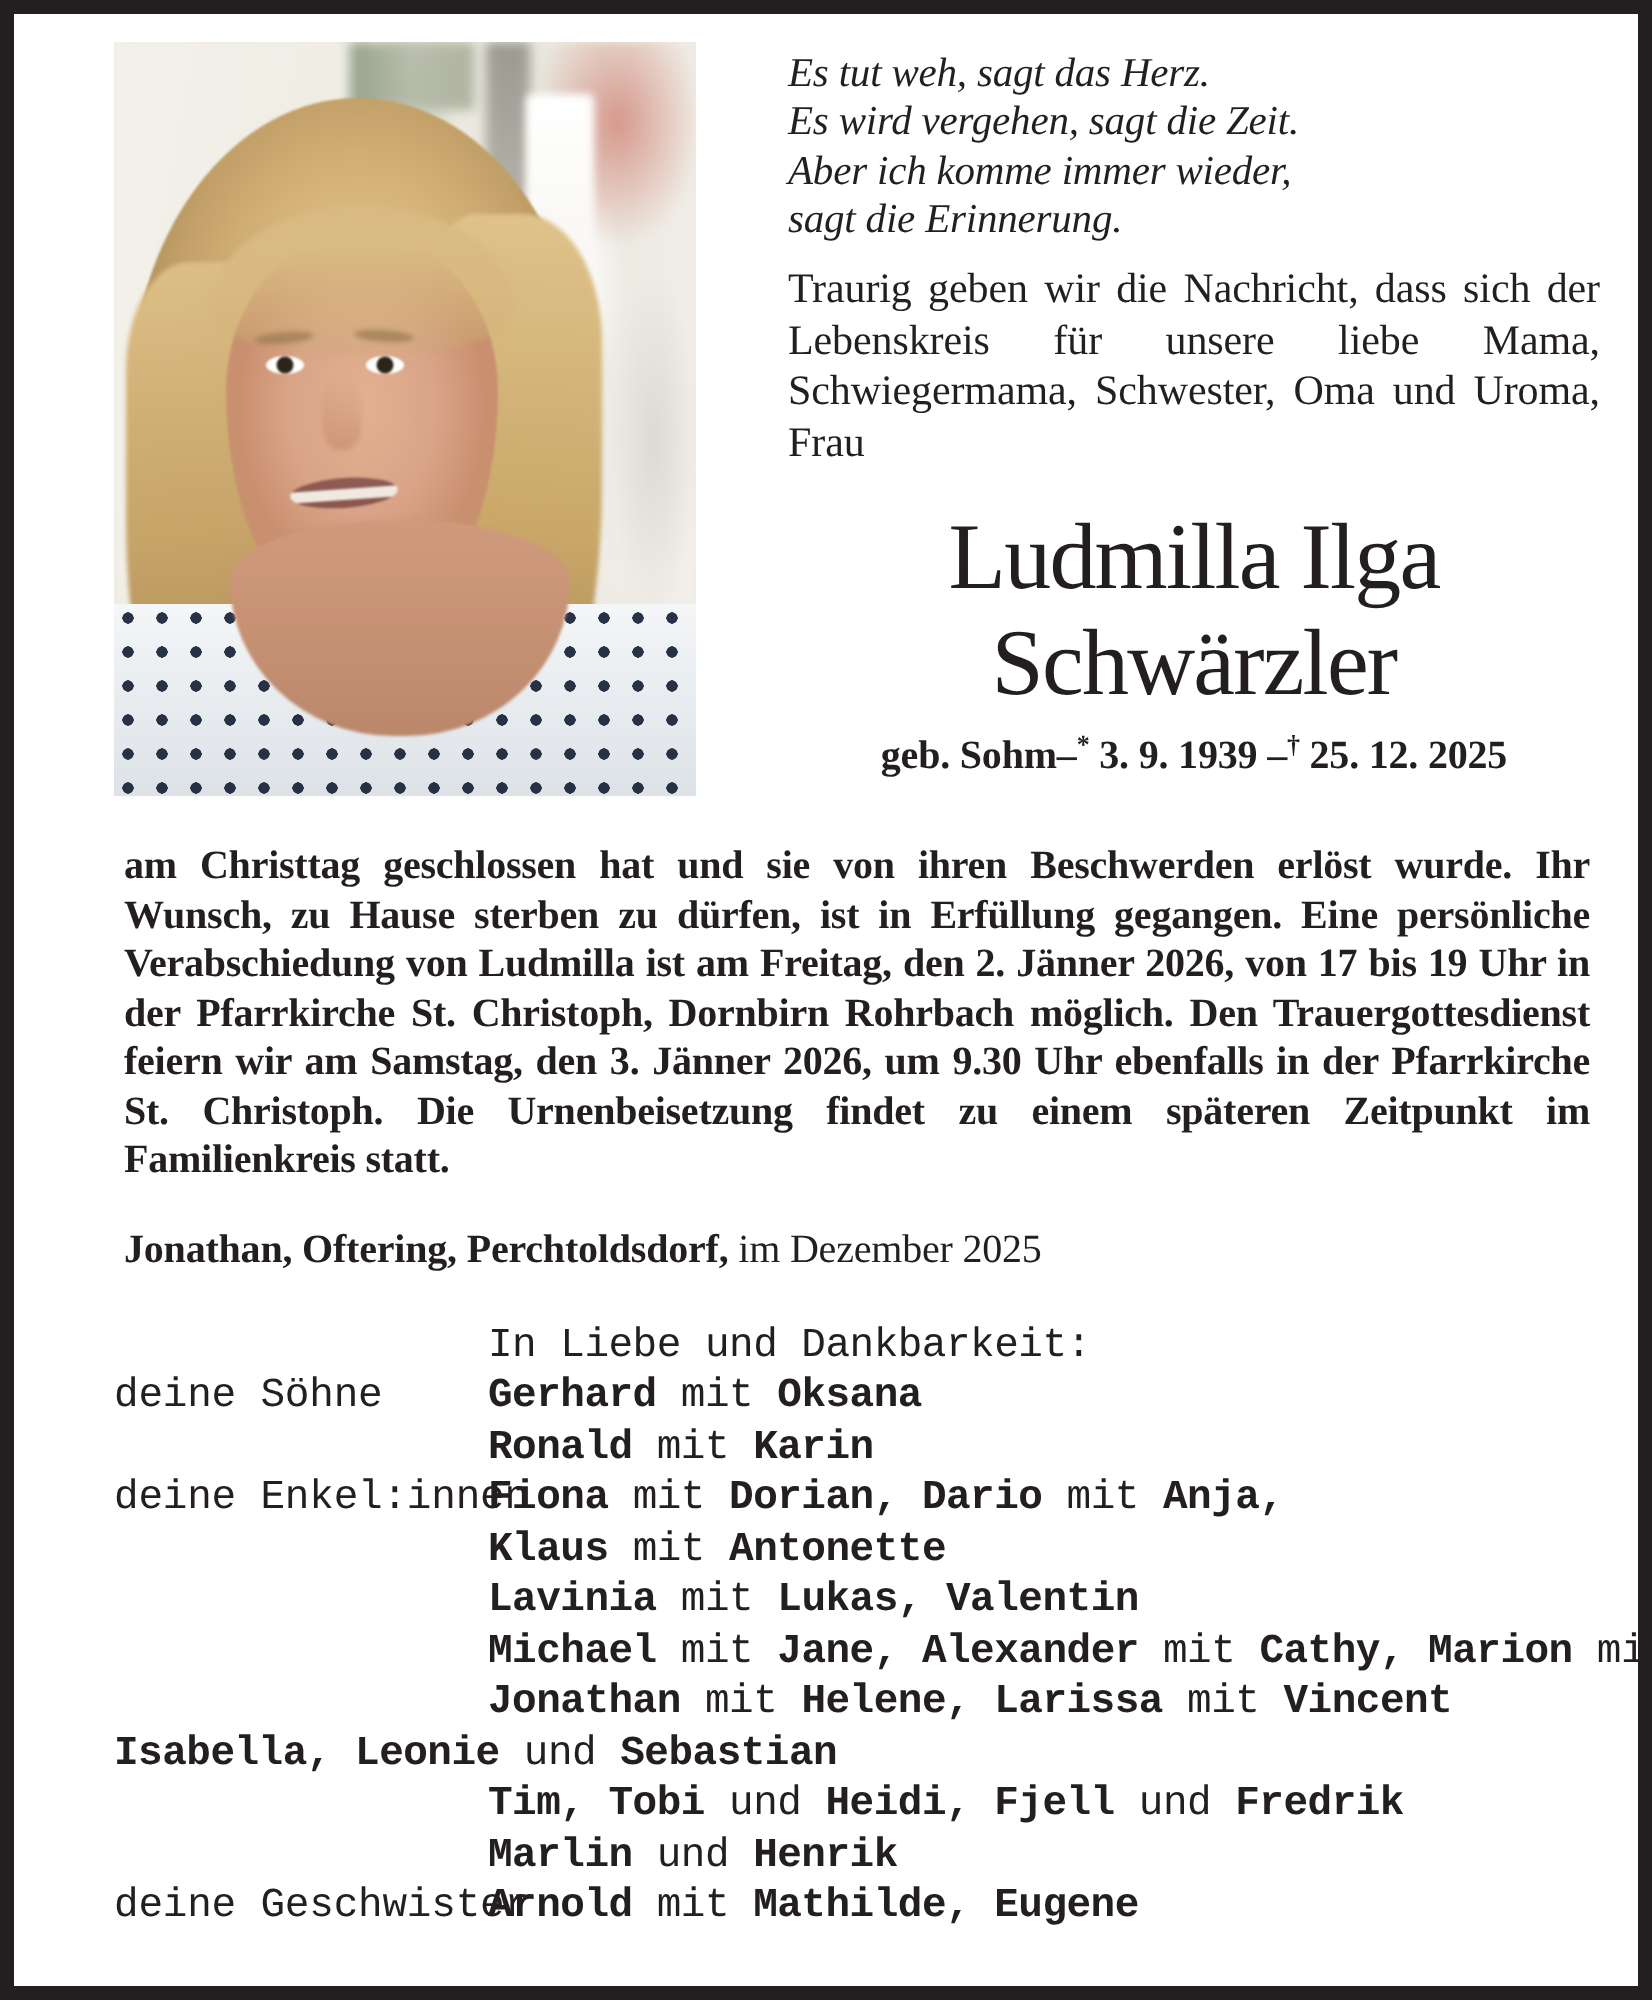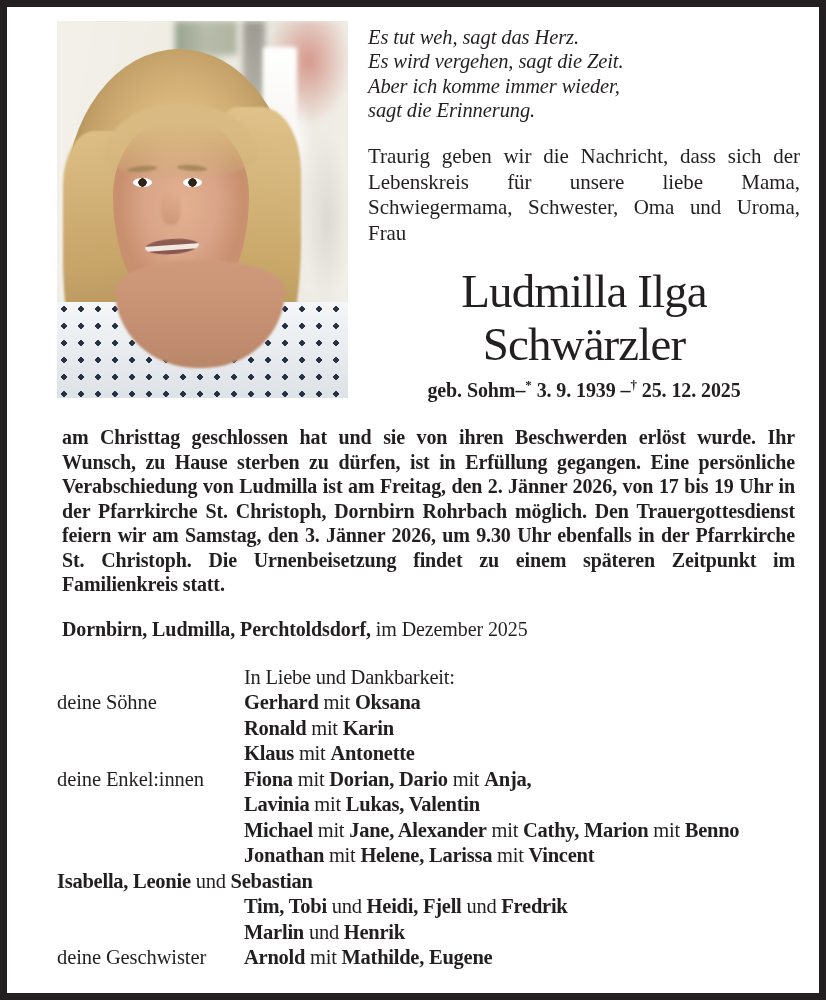--- a/index.html
+++ b/index.html
@@ -25,21 +25,21 @@
     position: absolute;
     left: 0; top: 0; right: 0; bottom: 0;
     padding: 14px 19px 0 50px;
     box-sizing: border-box;
   }
 
   
   .top-area {
     display: flex;
     align-items: flex-start;
-    gap: 20px;
+    gap: 46px;
   }
 
   .photo-frame {
     width: 291px;
     height: 377px;
     flex: 0 0 291px;
     position: relative;
     overflow: hidden;
     background: #efece4;
   }
@@ -209,21 +209,21 @@
 
   .poem {
     font-style: italic;
     font-size: 20.5px;
     line-height: 24.3px;
     letter-spacing: -0.1px;
   }
   .poem div { white-space: nowrap; }
 
   .intro {
-    margin-top: 22px;
+    margin-top: 10px;
     font-size: 21px;
     line-height: 25.5px;
     text-align: justify;
     text-align-last: left;
     letter-spacing: -0.05px;
   }
 
   .name-block {
     margin-top: 19px;
     text-align: center;
@@ -270,20 +270,21 @@
 
   
   .family {
     margin-top: 24px;
     font-size: 20.5px;
     line-height: 25.5px;
   }
   .fam-row {
     display: flex;
     align-items: flex-start;
+    font-family: Liberation Mono, monospace;
   }
   .fam-label {
     width: 180px;
     flex: 0 0 180px;
     text-align: left;
     padding-right: 7px;
     letter-spacing: -0.1px;
     white-space: nowrap;
   }
   .fam-names {
@@ -342,48 +343,48 @@
             <span>geb. Sohm</span><span>–</span><sup>*</sup> <span>3. 9. 1939</span> <span>–</span><sup>†</sup> <span>25. 12. 2025</span>
           </div>
         </div>
 
       </div>
     </div>
 
     <div class="body-text">am Christtag geschlossen hat und sie von ihren Beschwerden erlöst wurde. Ihr Wunsch, zu Hause sterben zu dürfen, ist in Erfüllung gegangen. Eine persönliche Verabschiedung von Ludmilla ist am Freitag, den 2. Jänner 2026, von 17 bis 19 Uhr in der Pfarrkirche St. Christoph, Dornbirn Rohrbach möglich. Den Trauergottesdienst feiern wir am Samstag, den 3. Jänner 2026, um 9.30 Uhr ebenfalls in der Pfarrkirche St. Christoph. Die Urnenbeisetzung findet zu einem späteren Zeitpunkt im Familienkreis statt.</div>
 
     <div class="place-line">
-      <b>Dornbirn, Ludmilla, Perchtoldsdorf,</b>
+      <b>Jonathan, Oftering, Perchtoldsdorf,</b>
       <span>im Dezember 2025</span>
     </div>
 
     <div class="family">
       <div class="fam-row">
         <div class="fam-label"></div>
         <div class="fam-names">In Liebe und Dankbarkeit:</div>
       </div>
       <div id="fam-rows">
           <div class="fam-row">
             <div class="fam-label">deine Söhne</div>
             <div class="fam-names"><b>Gerhard</b> mit <b>Oksana</b></div>
           </div>
           <div class="fam-row">
             <div class="fam-label"></div>
             <div class="fam-names"><b>Ronald</b> mit <b>Karin</b></div>
           </div>
           <div class="fam-row">
-            <div class="fam-label"></div>
-            <div class="fam-names"><b>Klaus</b> mit <b>Antonette</b></div>
-          </div>
-          <div class="fam-row">
             <div class="fam-label">deine Enkel:innen</div>
             <div class="fam-names"><b>Fiona</b> mit <b>Dorian, Dario</b> mit <b>Anja,</b></div>
           </div>
           <div class="fam-row">
             <div class="fam-label"></div>
+            <div class="fam-names"><b>Klaus</b> mit <b>Antonette</b></div>
+          </div>
+          <div class="fam-row">
+            <div class="fam-label"></div>
             <div class="fam-names"><b>Lavinia</b> mit <b>Lukas, Valentin</b></div>
           </div>
           <div class="fam-row">
             <div class="fam-label"></div>
             <div class="fam-names"><b>Michael</b> mit <b>Jane, Alexander</b> mit <b>Cathy, Marion</b> mit <b>Benno</b></div>
           </div>
           <div class="fam-row">
             <div class="fam-label"></div>
             <div class="fam-names"><b>Jonathan</b> mit <b>Helene, Larissa</b> mit <b>Vincent</b></div>
           </div>

